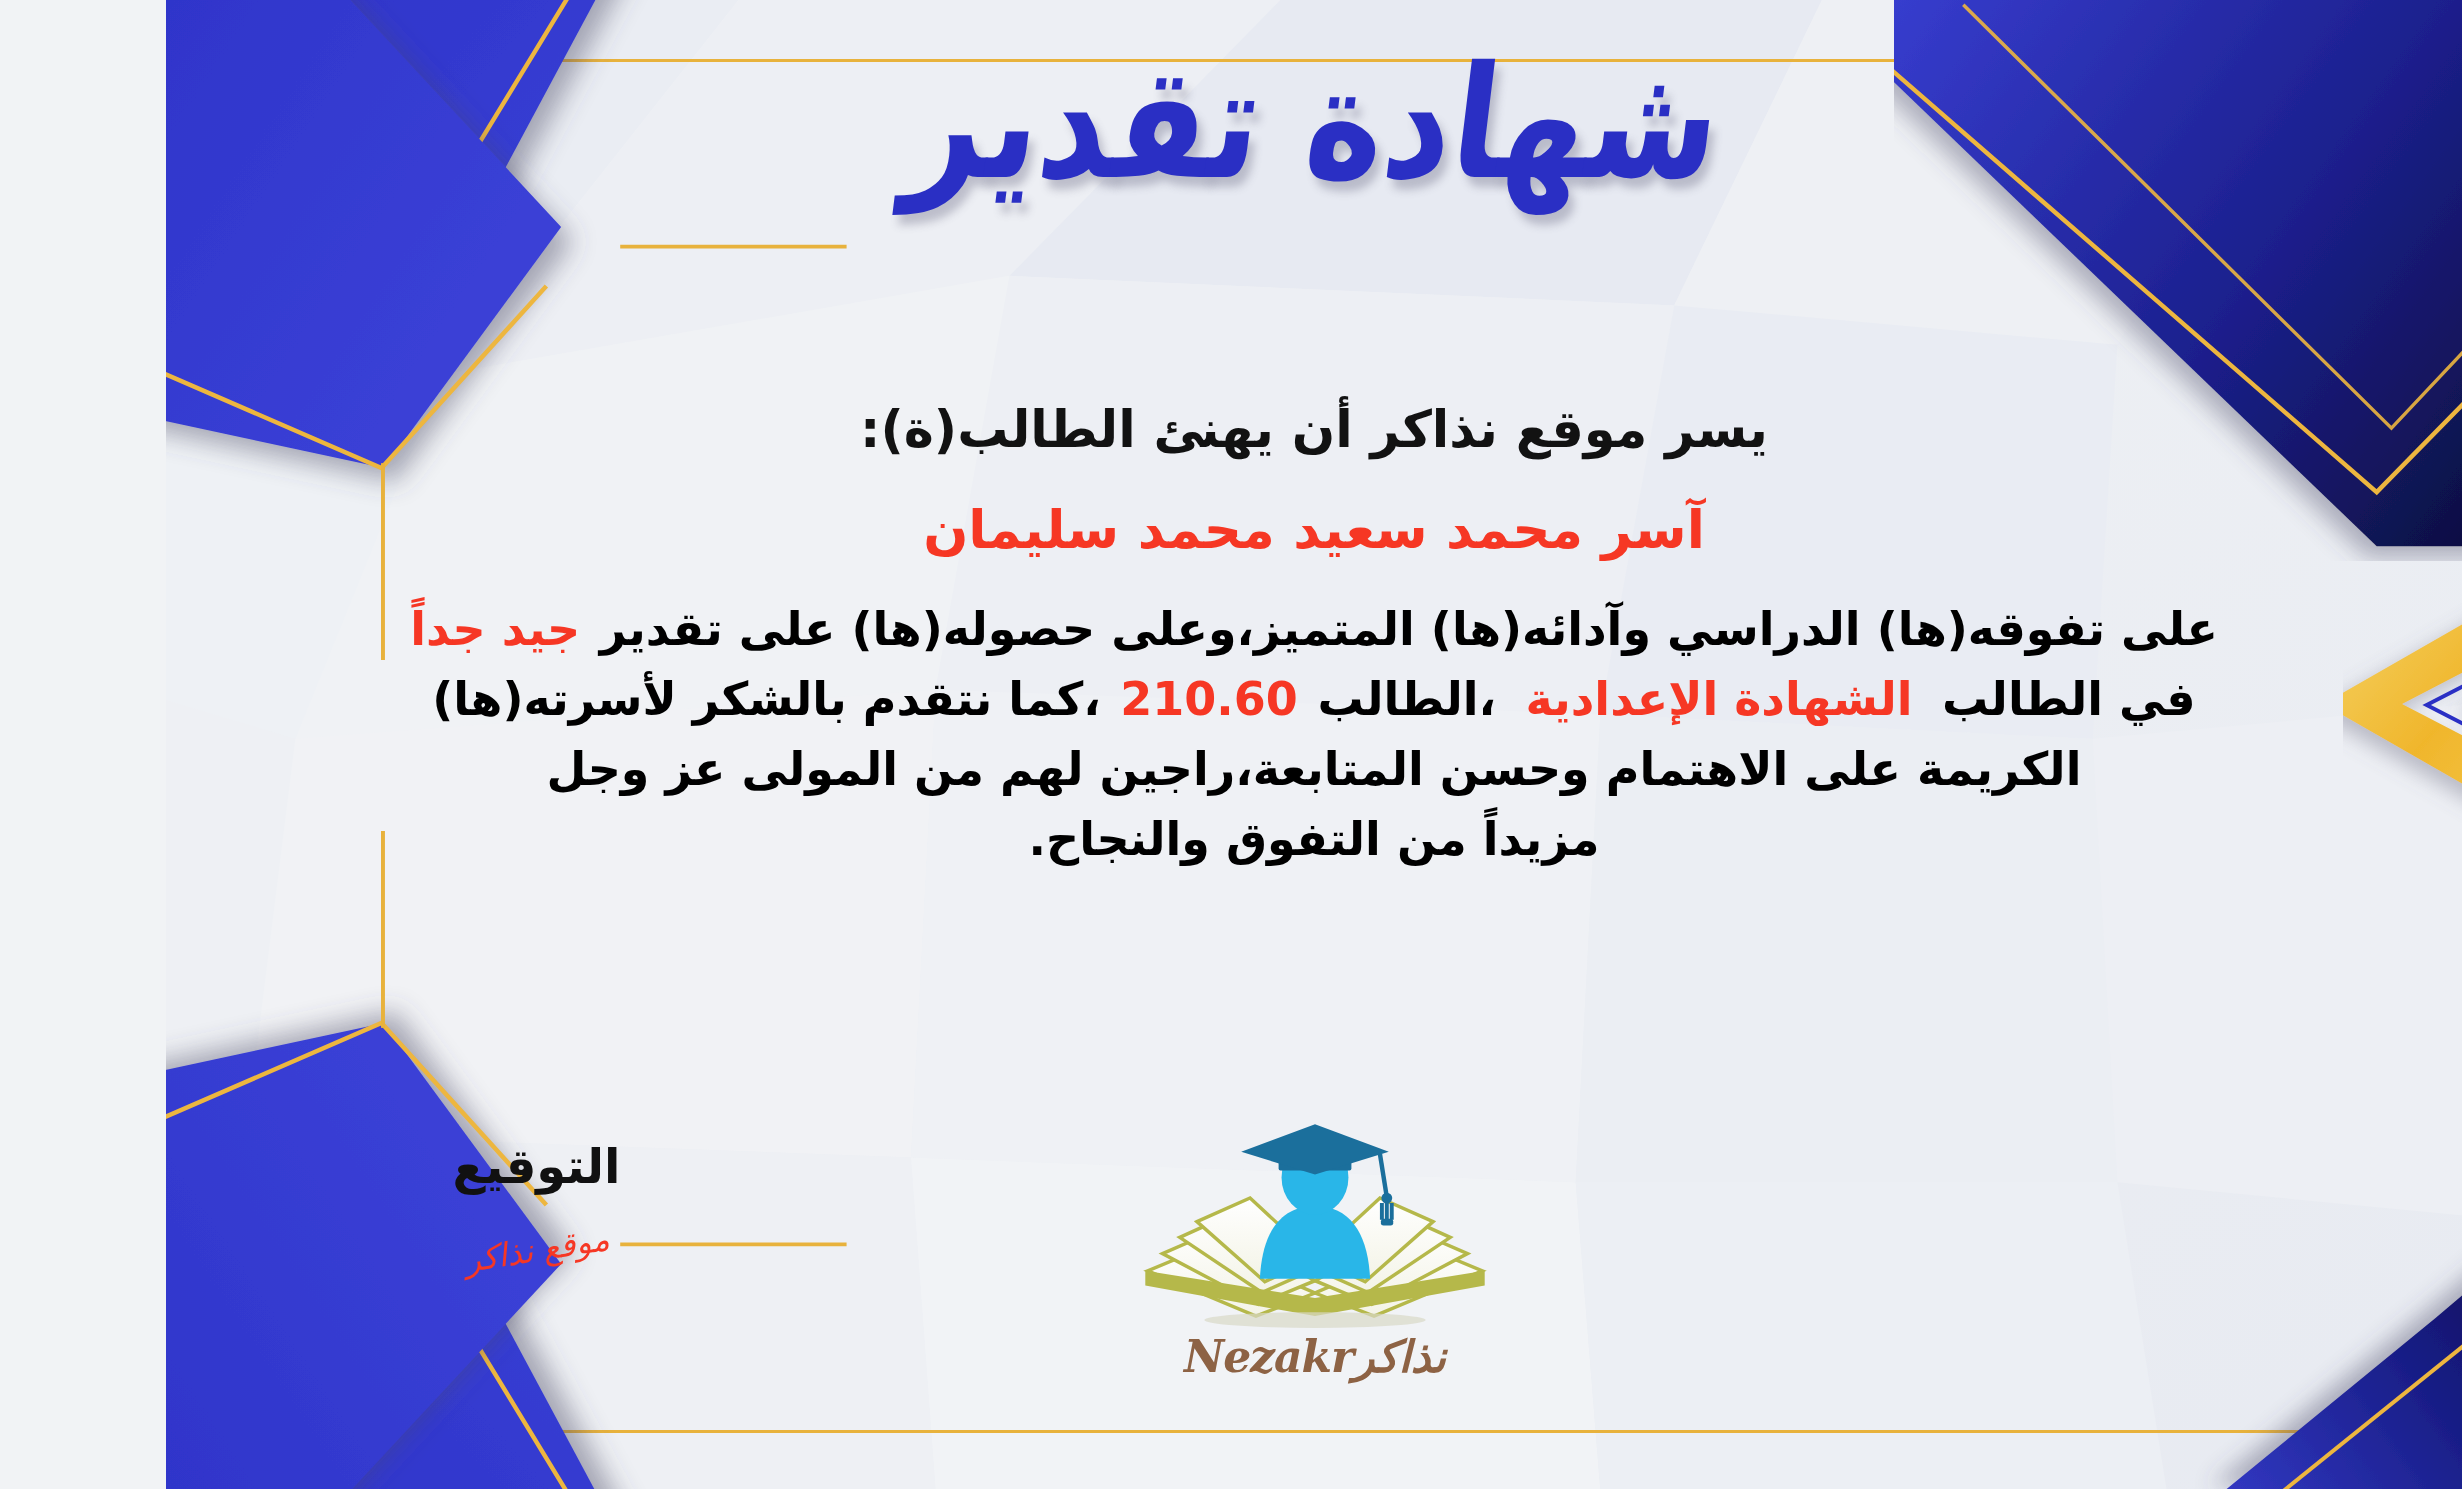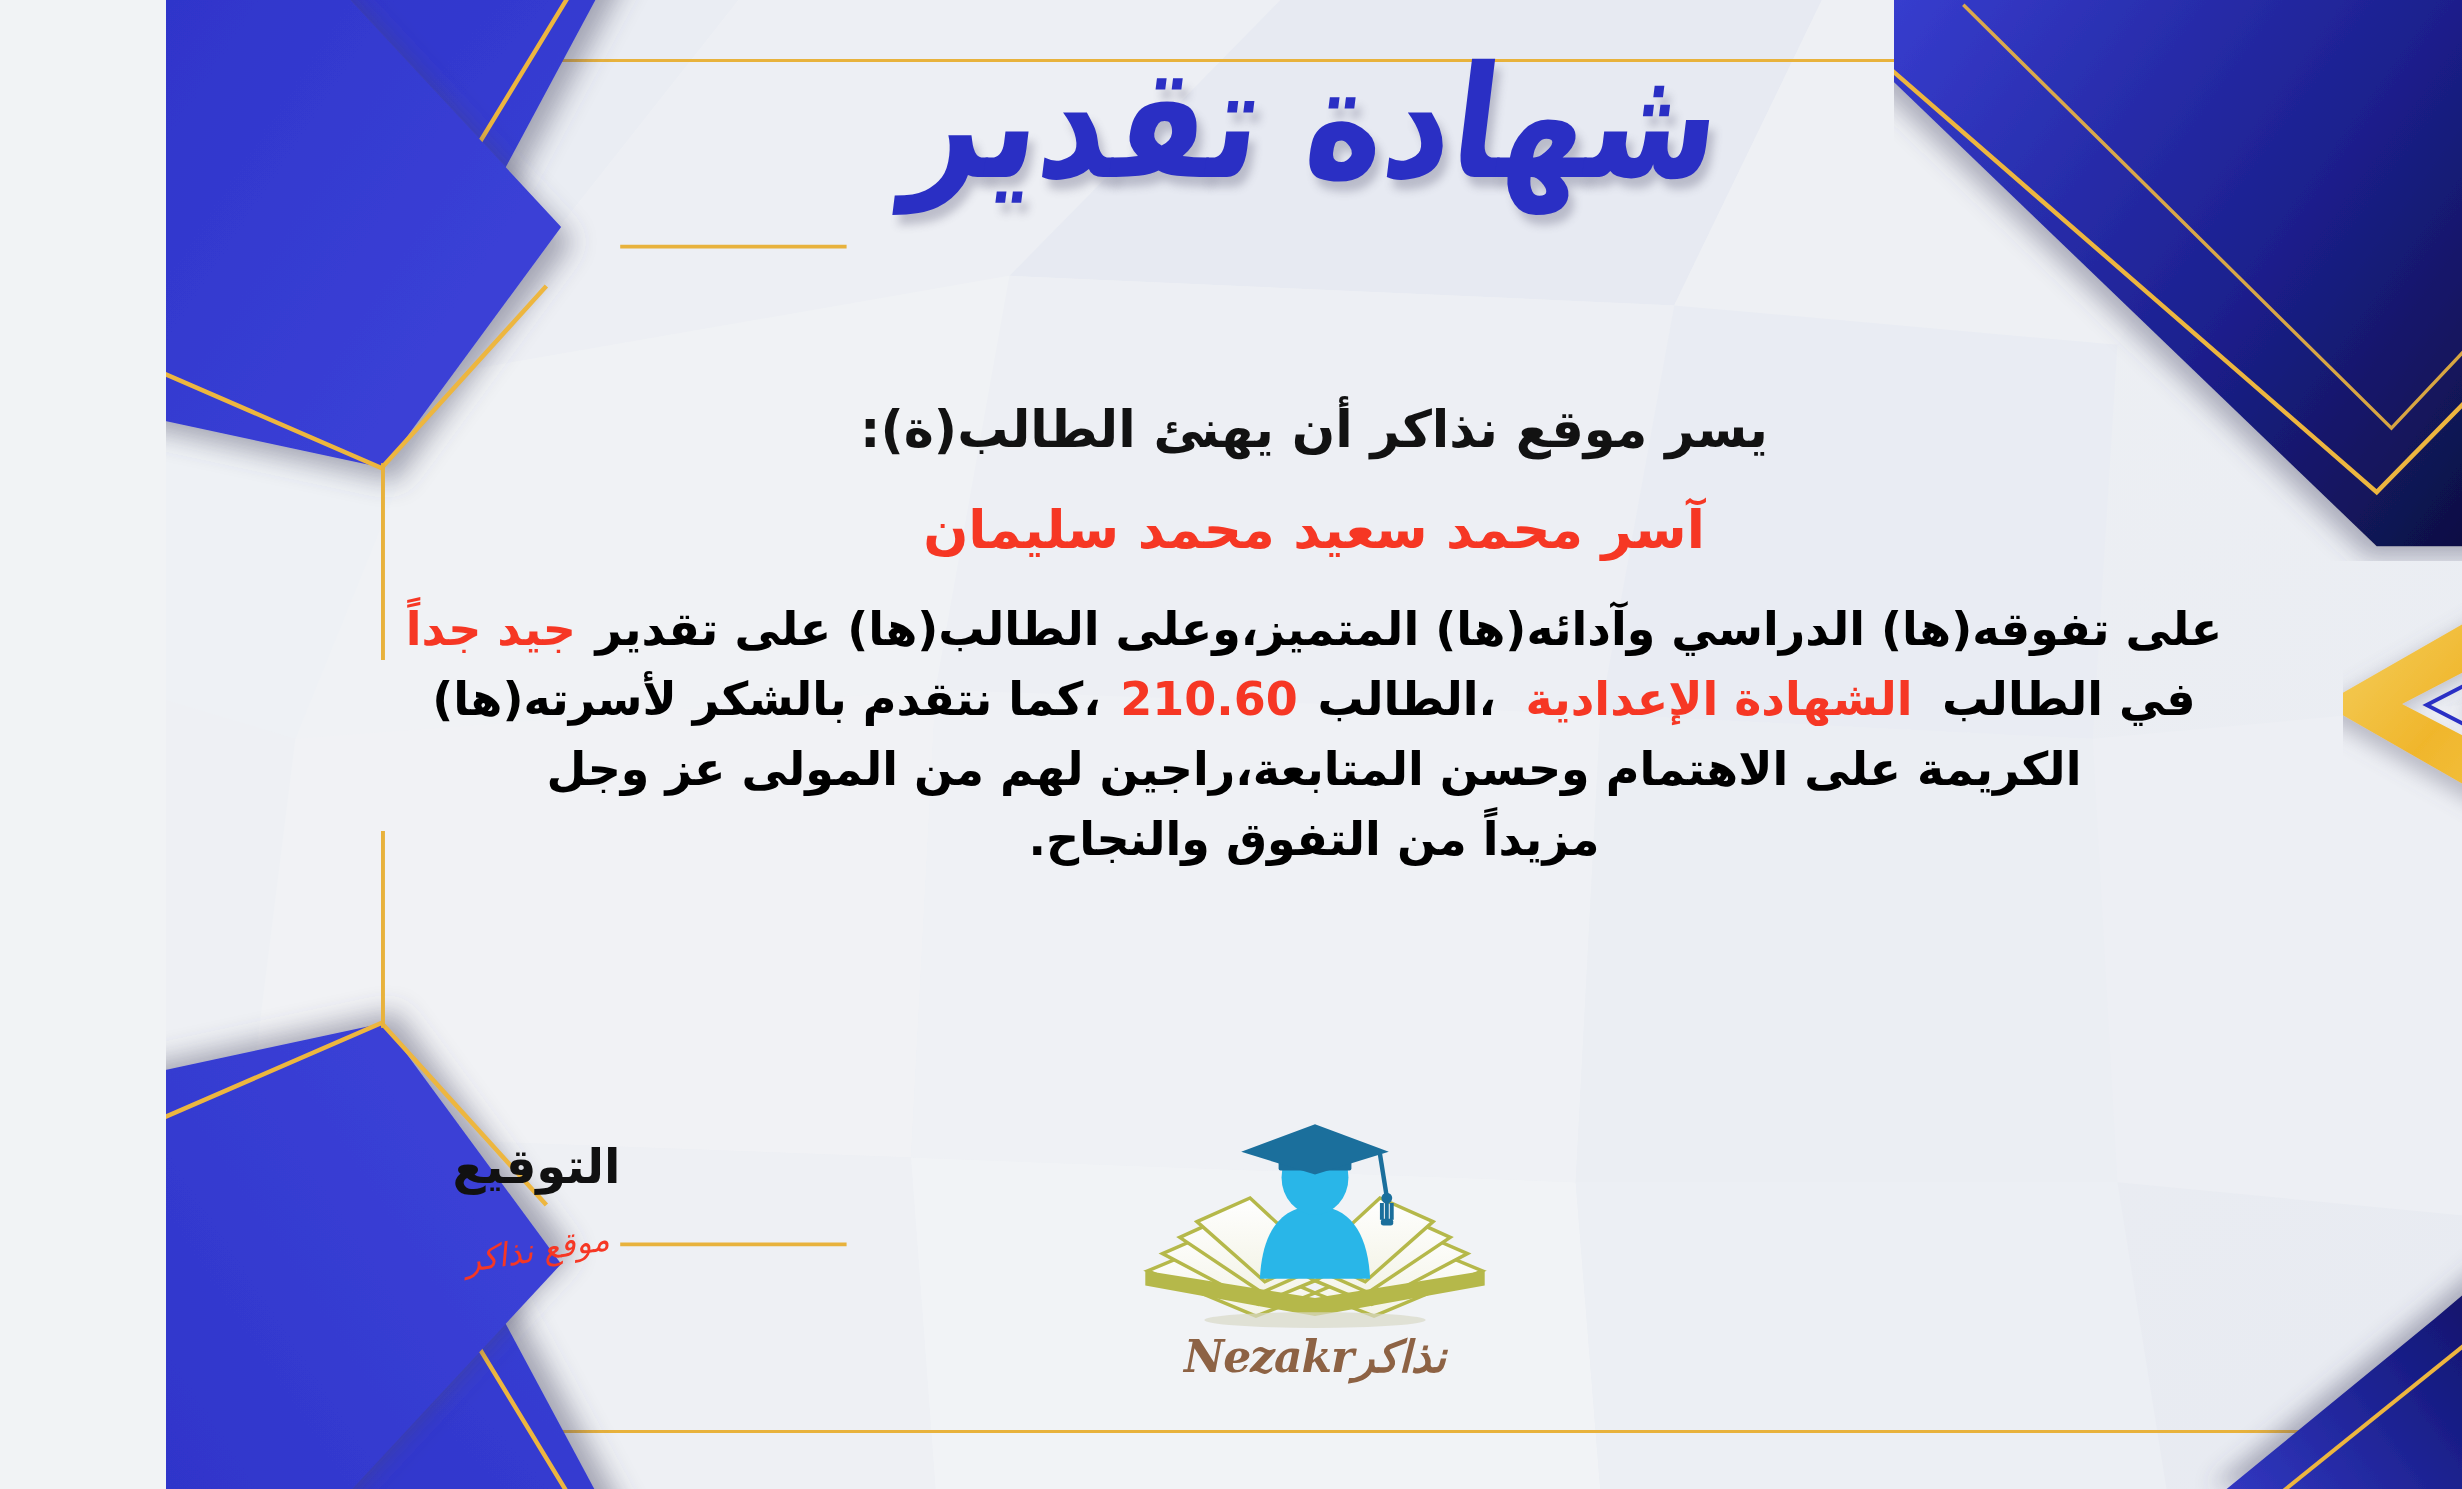--- a/index.html
+++ b/index.html
@@ -286,21 +286,21 @@
   </div>
 
   <div class="body-block">
 
     <div class="line intro">يسر موقع نذاكر أن يهنئ الطالب(ة):</div>
 
     <div class="line student-name">آسر محمد سعيد محمد سليمان</div>
 
     <div class="para">
       <div class="para-line l3">
-        <span>على تفوقه(ها) الدراسي وآدائه(ها) المتميز،وعلى الطالب(ها) على تقدير</span><span class="sp-md"></span><span class="red">جيد جداً</span>
+        <span>على تفوقه(ها) الدراسي وآدائه(ها) المتميز،وعلى حصوله(ها) على تقدير</span><span class="sp-md"></span><span class="red">جيد جداً</span>
       </div>
 
       <div class="para-line l4">
         <span>في الطالب</span><span class="sp-lg"></span><span class="red">الشهادة الإعدادية</span><span class="sp-lg"></span><span>،الطالب</span><span class="sp-md"></span><span class="red">210.60</span><span class="sp-md"></span><span>،كما نتقدم بالشكر لأسرته(ها)</span>
       </div>
 
       <div class="para-line l5">الكريمة على الاهتمام وحسن المتابعة،راجين لهم من المولى عز وجل</div>
 
       <div class="para-line l6">مزيداً من التفوق والنجاح.</div>
     </div>

